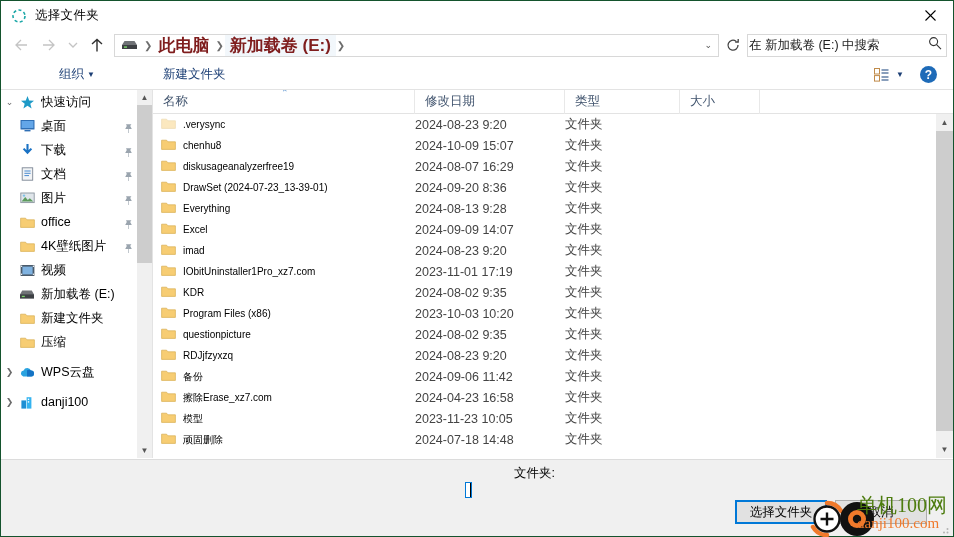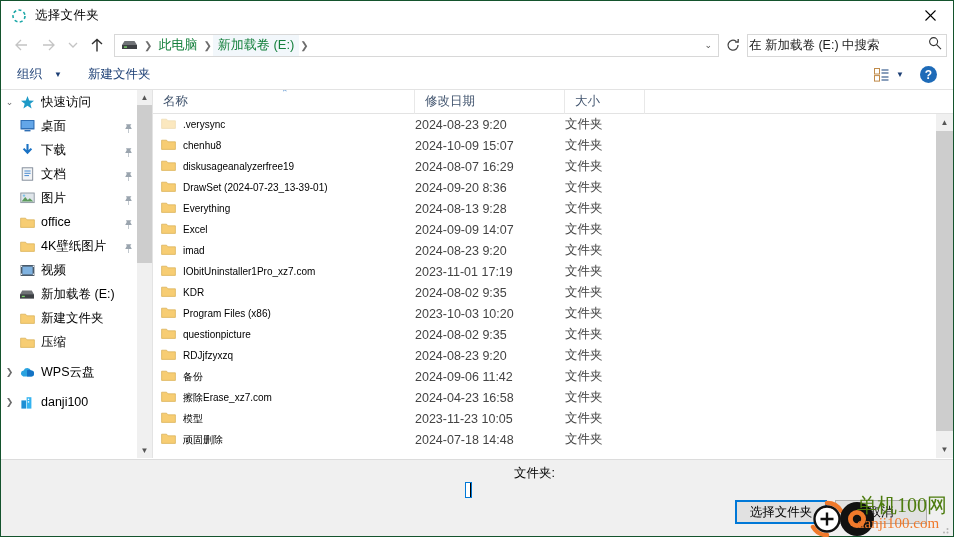--- a/index.html
+++ b/index.html
@@ -20,34 +20,34 @@
 
   
   .navbar { height: 30px; display: flex; align-items: center; padding: 0 6px 0 6px; }
   .navbtn { width: 28px; height: 26px; display: flex; align-items: center; justify-content: center; }
   .navbtn.small { width: 20px; }
   .crumbbar {
     flex: 1; height: 23px; margin: 0 3px; background: #fff; border: 1px solid #d8d8d8;
     display: flex; align-items: center; position: relative;
   }
   .crumb-drive { margin: 0 5px 0 6px; display: flex; align-items: center; }
-  .crumb { font-size: 13px; color: #15803d; padding: 0 5px; white-space: nowrap; }
+  .crumb { font-size: 17px; color: #7f1d1d; padding: 0 5px; white-space: nowrap; font-weight: bold; }
   .crumb.cur { background: #f2f7fb; height: 21px; display: flex; align-items: center; }
   .sep { color: #6d6d6d; font-size: 10px; padding: 0 1px; }
   .crumb-caret { position: absolute; right: 6px; color: #555; font-size: 9px; }
   .refresh { width: 22px; height: 26px; display: flex; align-items: center; justify-content: center; }
   .searchbox {
     width: 200px; height: 23px; border: 1px solid #d8d8d8; background: #fff;
     display: flex; align-items: center; padding: 0 4px 0 1px; margin-left: 3px;
   }
   .searchbox .ph { flex: 1; font-size: 12.5px; color: #222; white-space: nowrap; overflow: hidden; }
 
   
   .toolbar { height: 30px; display: flex; align-items: center; padding: 0 8px 0 16px; border-bottom: 1px solid #e3e3e3; }
-  .tb-item { font-size: 12.5px; color: #1c3f75; display: flex; align-items: center; gap: 12px; margin-right: 26px; }
+  .tb-item { font-size: 12.5px; color: #1c3f75; display: flex; align-items: center; gap: 3px; margin-right: 26px; margin-left: 42px; }
   .tb-caret { font-size: 8px; color: #1c3f75; }
   .tb-spacer { flex: 1; }
   .viewmode { display: flex; align-items: center; gap: 7px; margin-right: 16px; }
   .helpbtn { width: 17px; height: 17px; border-radius: 50%; background: #1e6bb8; color: #fff;
     font-size: 12px; font-weight: bold; display: flex; align-items: center; justify-content: center; margin-right: 8px; }
 
   
   .body { display: flex; height: 368px; }
   .sidebar { width: 152px; position: relative; background: #fff; border-right: 1px solid #e3e3e3; overflow: hidden; }
   .sb-scroll { position: absolute; right: 0; top: 0; width: 15px; height: 100%; background: #f0f0f0; }
@@ -385,20 +385,23 @@
 
     <div class="list">
       <div class="hdr">
         <div class="cell" style="width:262px">
           <span class="sort-caret" style="left:128px">⌃</span>
           <span>名称</span>
         </div>
         <div class="cell" style="width:150px">
           <span>修改日期</span>
         </div>
+        <div class="cell" style="width:115px">
+          <span>类型</span>
+        </div>
         <div class="cell" style="width:80px">
           <span>大小</span>
         </div>
         <div class="cell" style="flex:1;border-right:none"></div>
       </div>
 
       <div class="rows" id="rows-container">
           <div class="row">
             <div class="c-name">
               <span class="faded"><svg width="15" height="13" viewBox="0 0 15 13">

